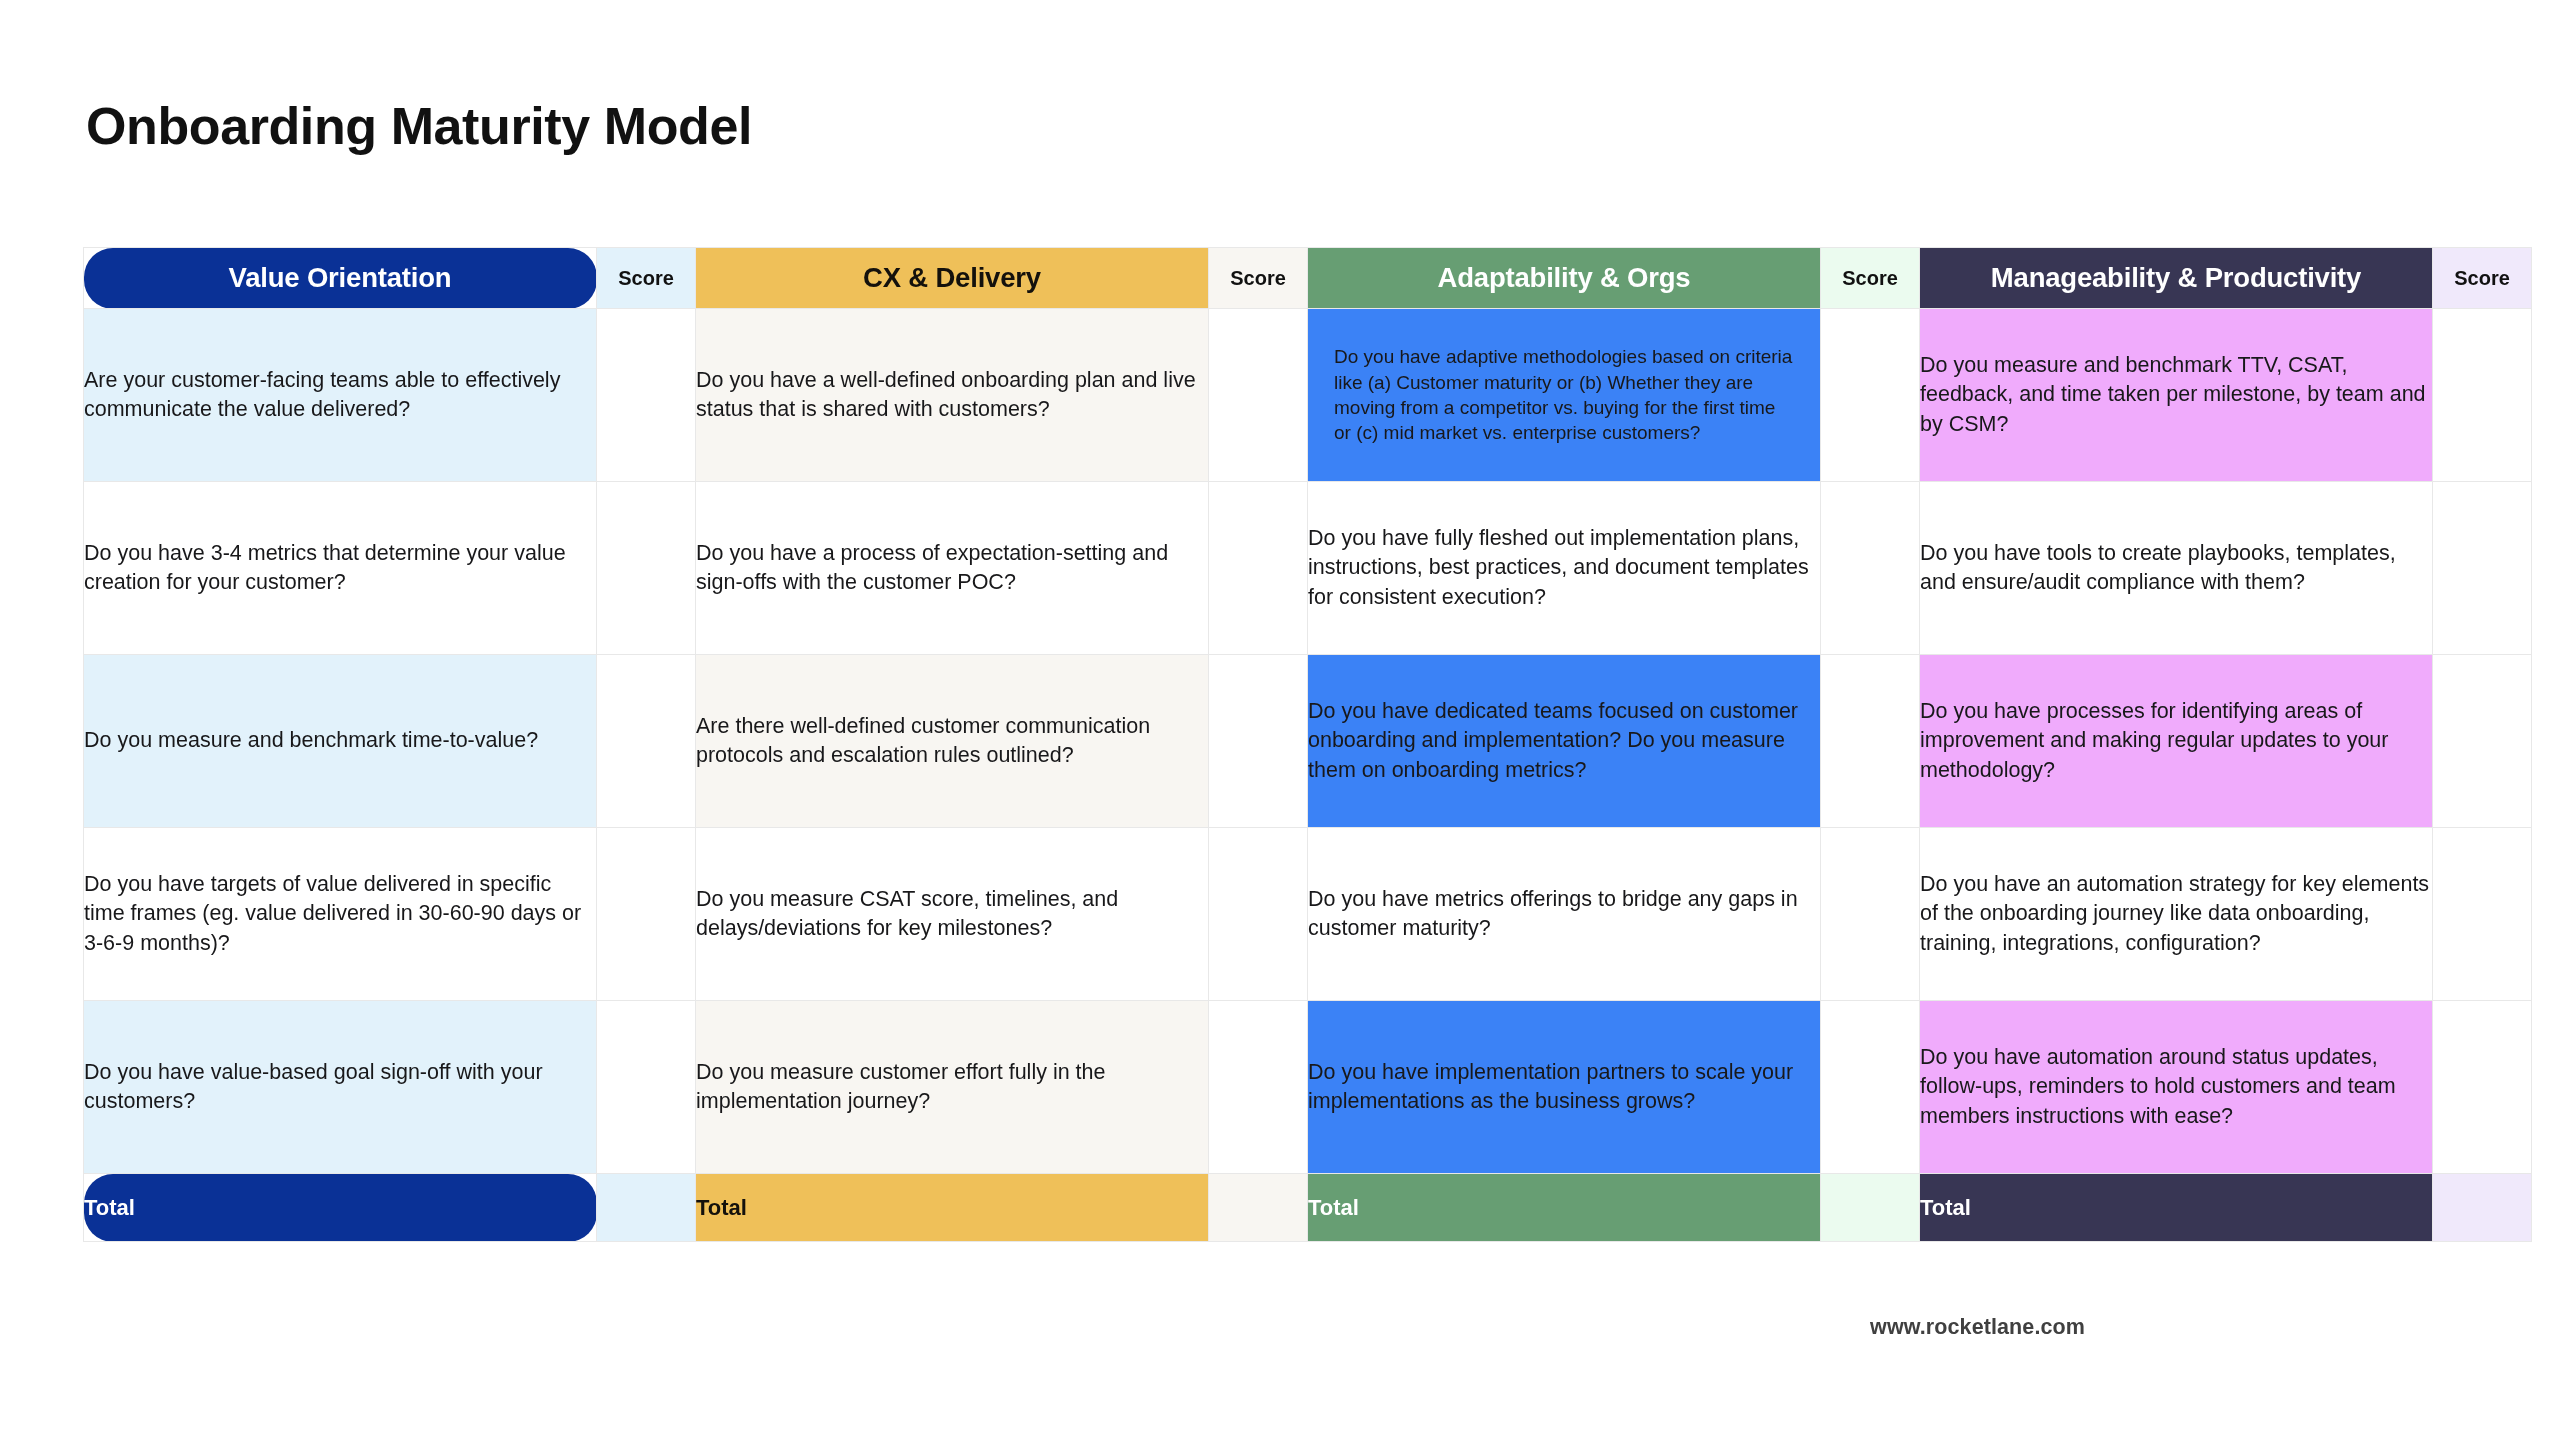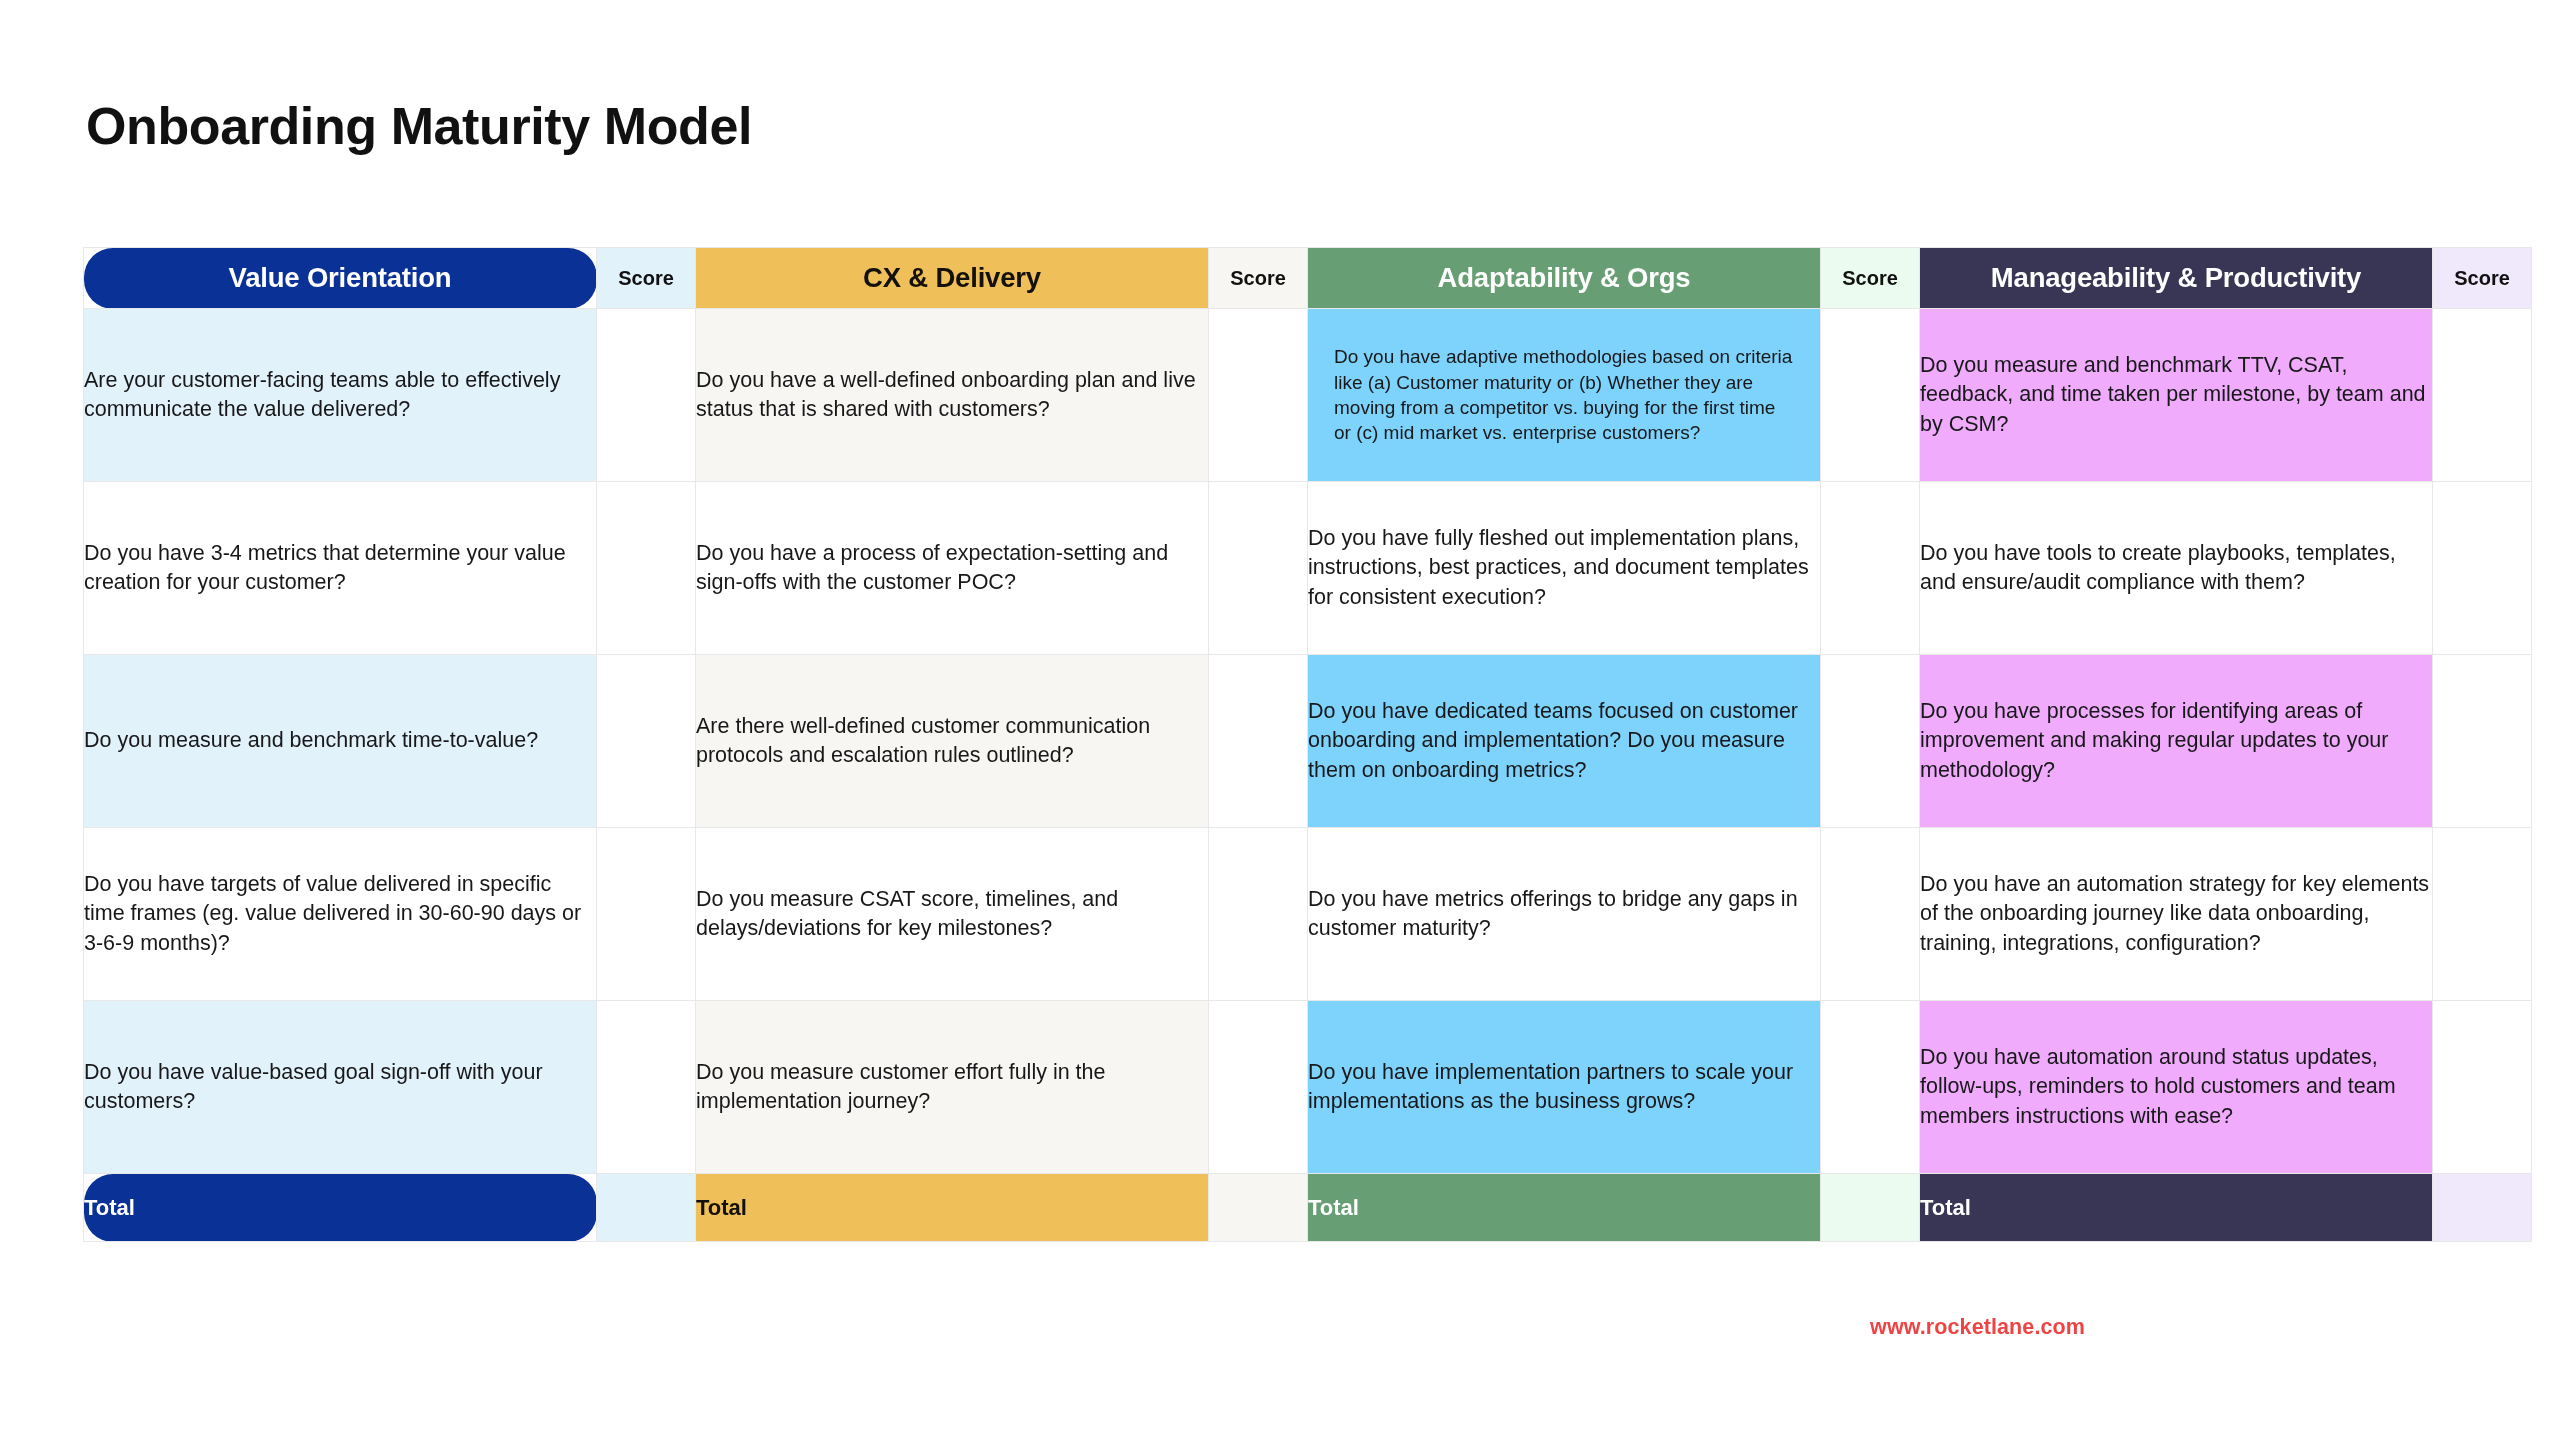--- a/index.html
+++ b/index.html
@@ -87,21 +87,21 @@
     box-sizing: border-box;
   }
   .cell.tight {
     font-size: 19px;
     line-height: 1.34;
     padding-left: 26px;
     padding-right: 24px;
   }
   .cell.t-blue   { background: #e2f2fb; }
   .cell.t-yellow { background: #f8f6f2; }
-  .cell.t-green  { background: #7dd3fc; }
+  .cell.t-green  { background: #3b82f6; }
   .cell.t-navy   { background: #f0abfc; }
   .cell.t-white  { background: #ffffff; }
 
   .score-cell {
     height: 172px;
     background: #ffffff;
   }
 
   
   .total {
@@ -114,21 +114,21 @@
     height: 67px;
     border: none;
   }
 
   .footer {
     position: absolute;
     right: 83px;
     top: 1315px;
     font-size: 21.5px;
     font-weight: bold;
-    color: #ef4444;
+    color: #404040;
     letter-spacing: 0.1px;
   }
 </style>
 </head>
 <body>
 
 <div class="page">
 
   <div class="page-title">Onboarding Maturity Model</div>
 

